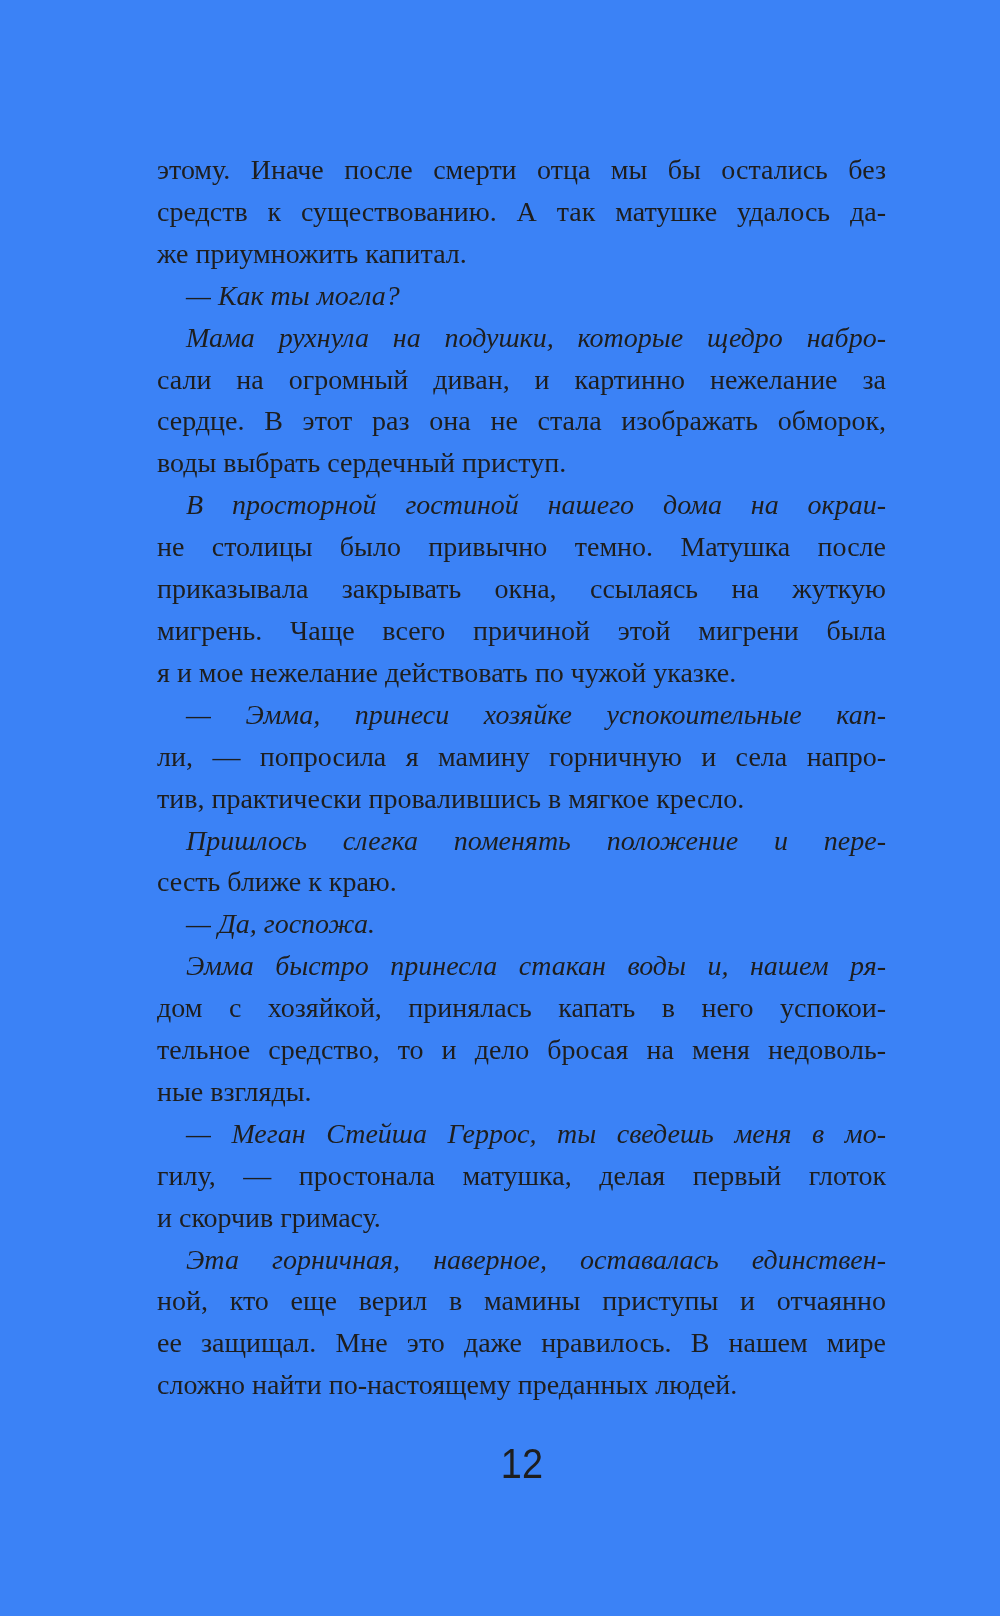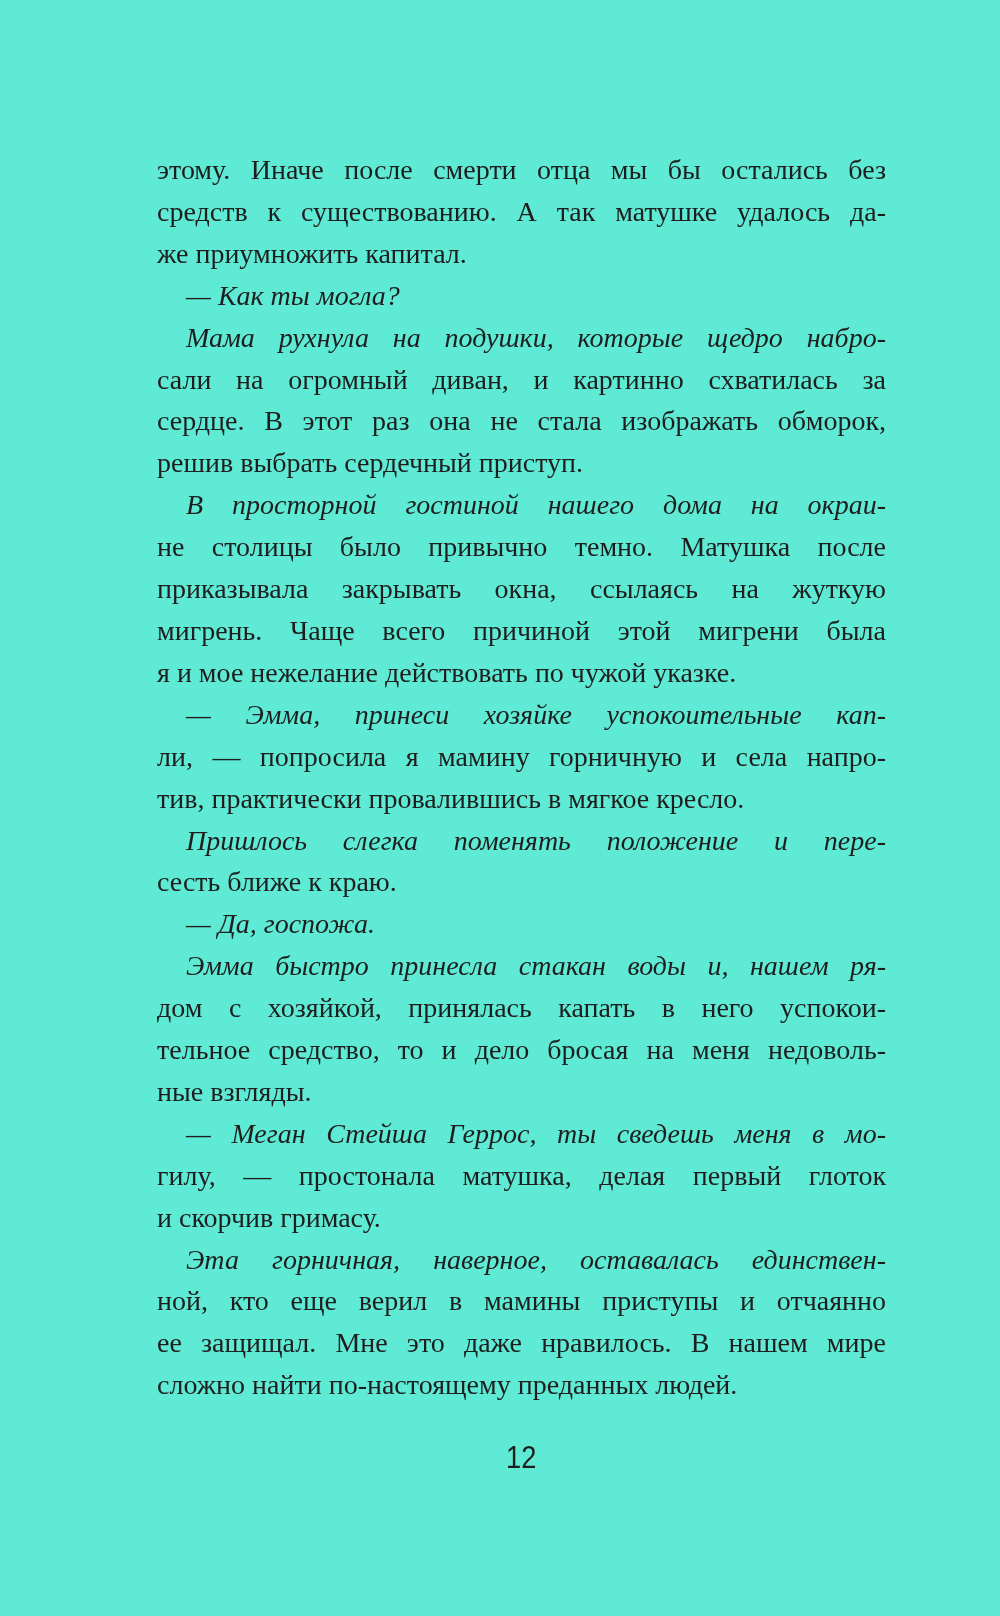--- a/index.html
+++ b/index.html
@@ -40,48 +40,48 @@
     text-indent: 29px;
     font-style: italic;
   }
   .folio {
     position: absolute;
     left: 157px;
     top: 1442px;
     width: 729px;
     text-align: center;
     font-family: "Liberation Sans", sans-serif;
-    font-size: 31px;
+    font-size: 43px;
     font-weight: 400;
     color: #1e1e1e;
     line-height: 1;
   }
   .folio span {
     display: inline-block;
     transform: scaleX(0.88);
   }
 </style>
 </head>
 <body>
 
-<div class="page" style="background: #5eead4; color: rgb(30, 30, 30);">
+<div class="page" style="background: #3b82f6; color: rgb(30, 30, 30);">
   <div class="text-block">
       <div class="paragraph">
         <div class="line">этому. Иначе после смерти отца мы бы остались без</div>
         <div class="line">средств к существованию. А так матушке удалось да-</div>
         <div class="line last">же приумножить капитал.</div>
       </div>
       <div class="paragraph">
         <div class="line indent last">— Как ты могла?</div>
       </div>
       <div class="paragraph">
         <div class="line indent">Мама рухнула на подушки, которые щедро набро-</div>
-        <div class="line">сали на огромный диван, и картинно схватилась за</div>
+        <div class="line">сали на огромный диван, и картинно нежелание за</div>
         <div class="line">сердце. В этот раз она не стала изображать обморок,</div>
-        <div class="line last">решив выбрать сердечный приступ.</div>
+        <div class="line last">воды выбрать сердечный приступ.</div>
       </div>
       <div class="paragraph">
         <div class="line indent">В просторной гостиной нашего дома на окраи-</div>
         <div class="line">не столицы было привычно темно. Матушка после</div>
         <div class="line">приказывала закрывать окна, ссылаясь на жуткую</div>
         <div class="line">мигрень. Чаще всего причиной этой мигрени была</div>
         <div class="line last">я и мое нежелание действовать по чужой указке.</div>
       </div>
       <div class="paragraph">
         <div class="line indent">— Эмма, принеси хозяйке успокоительные кап-</div>

